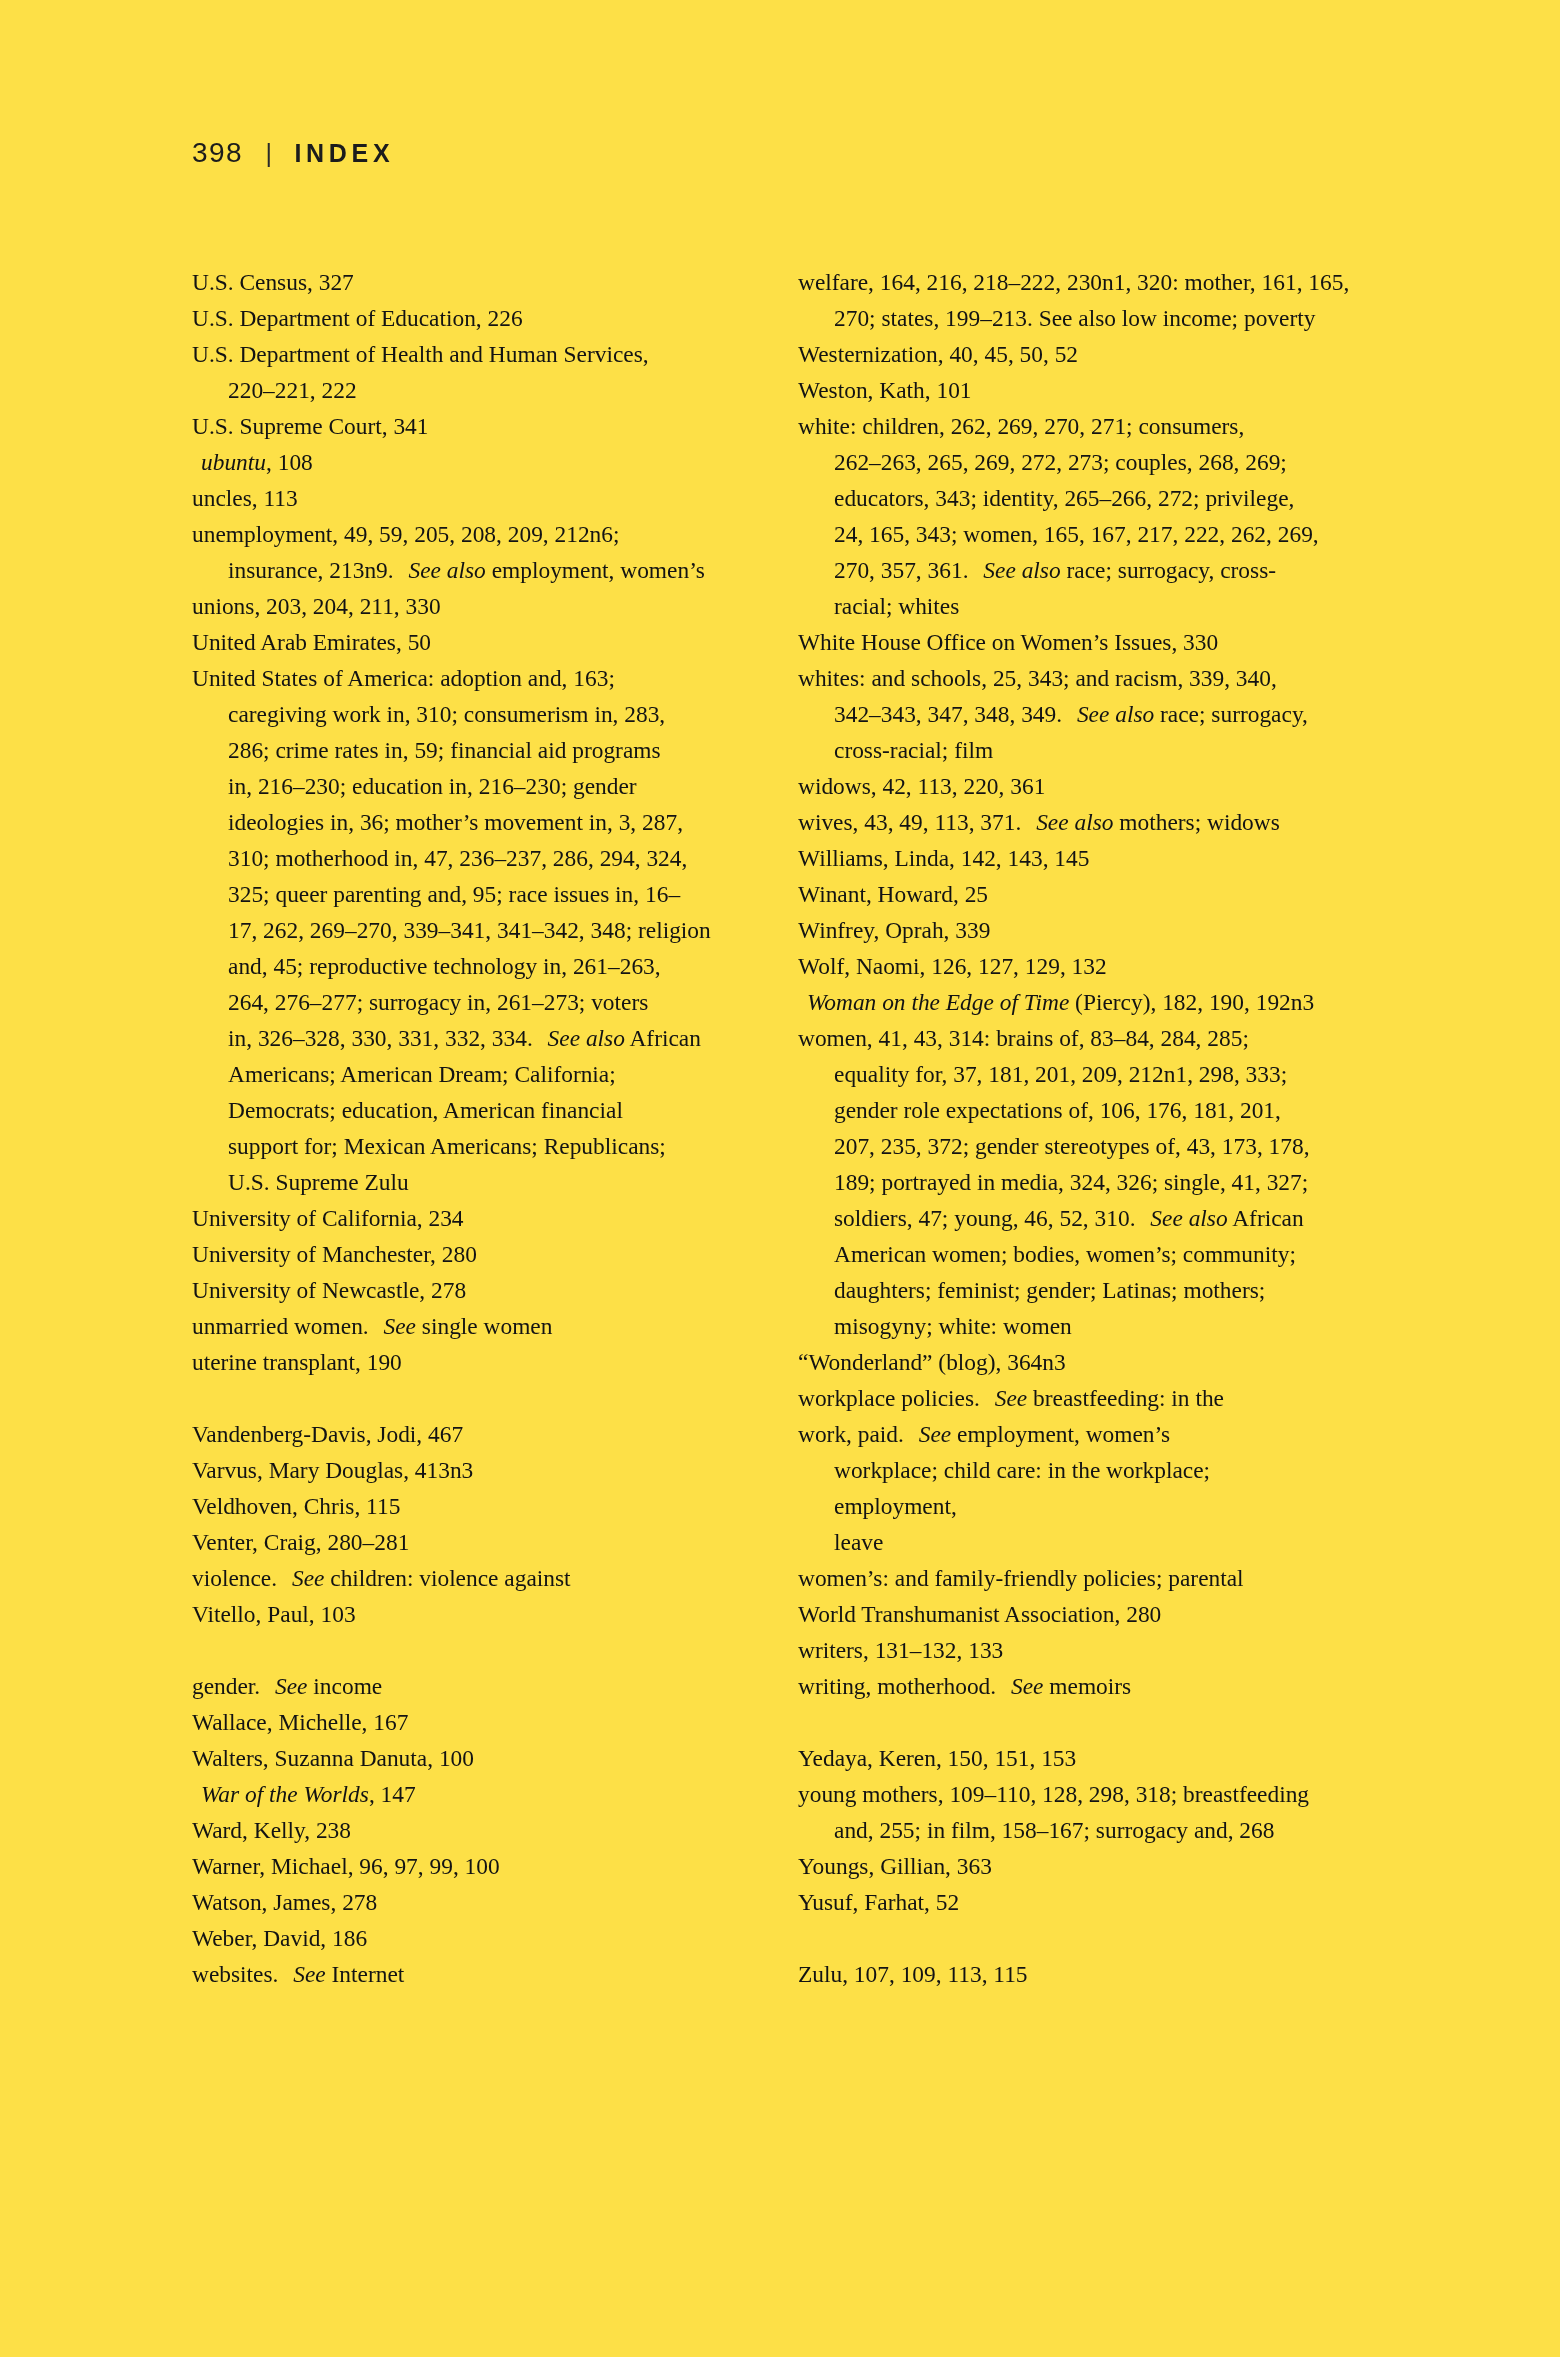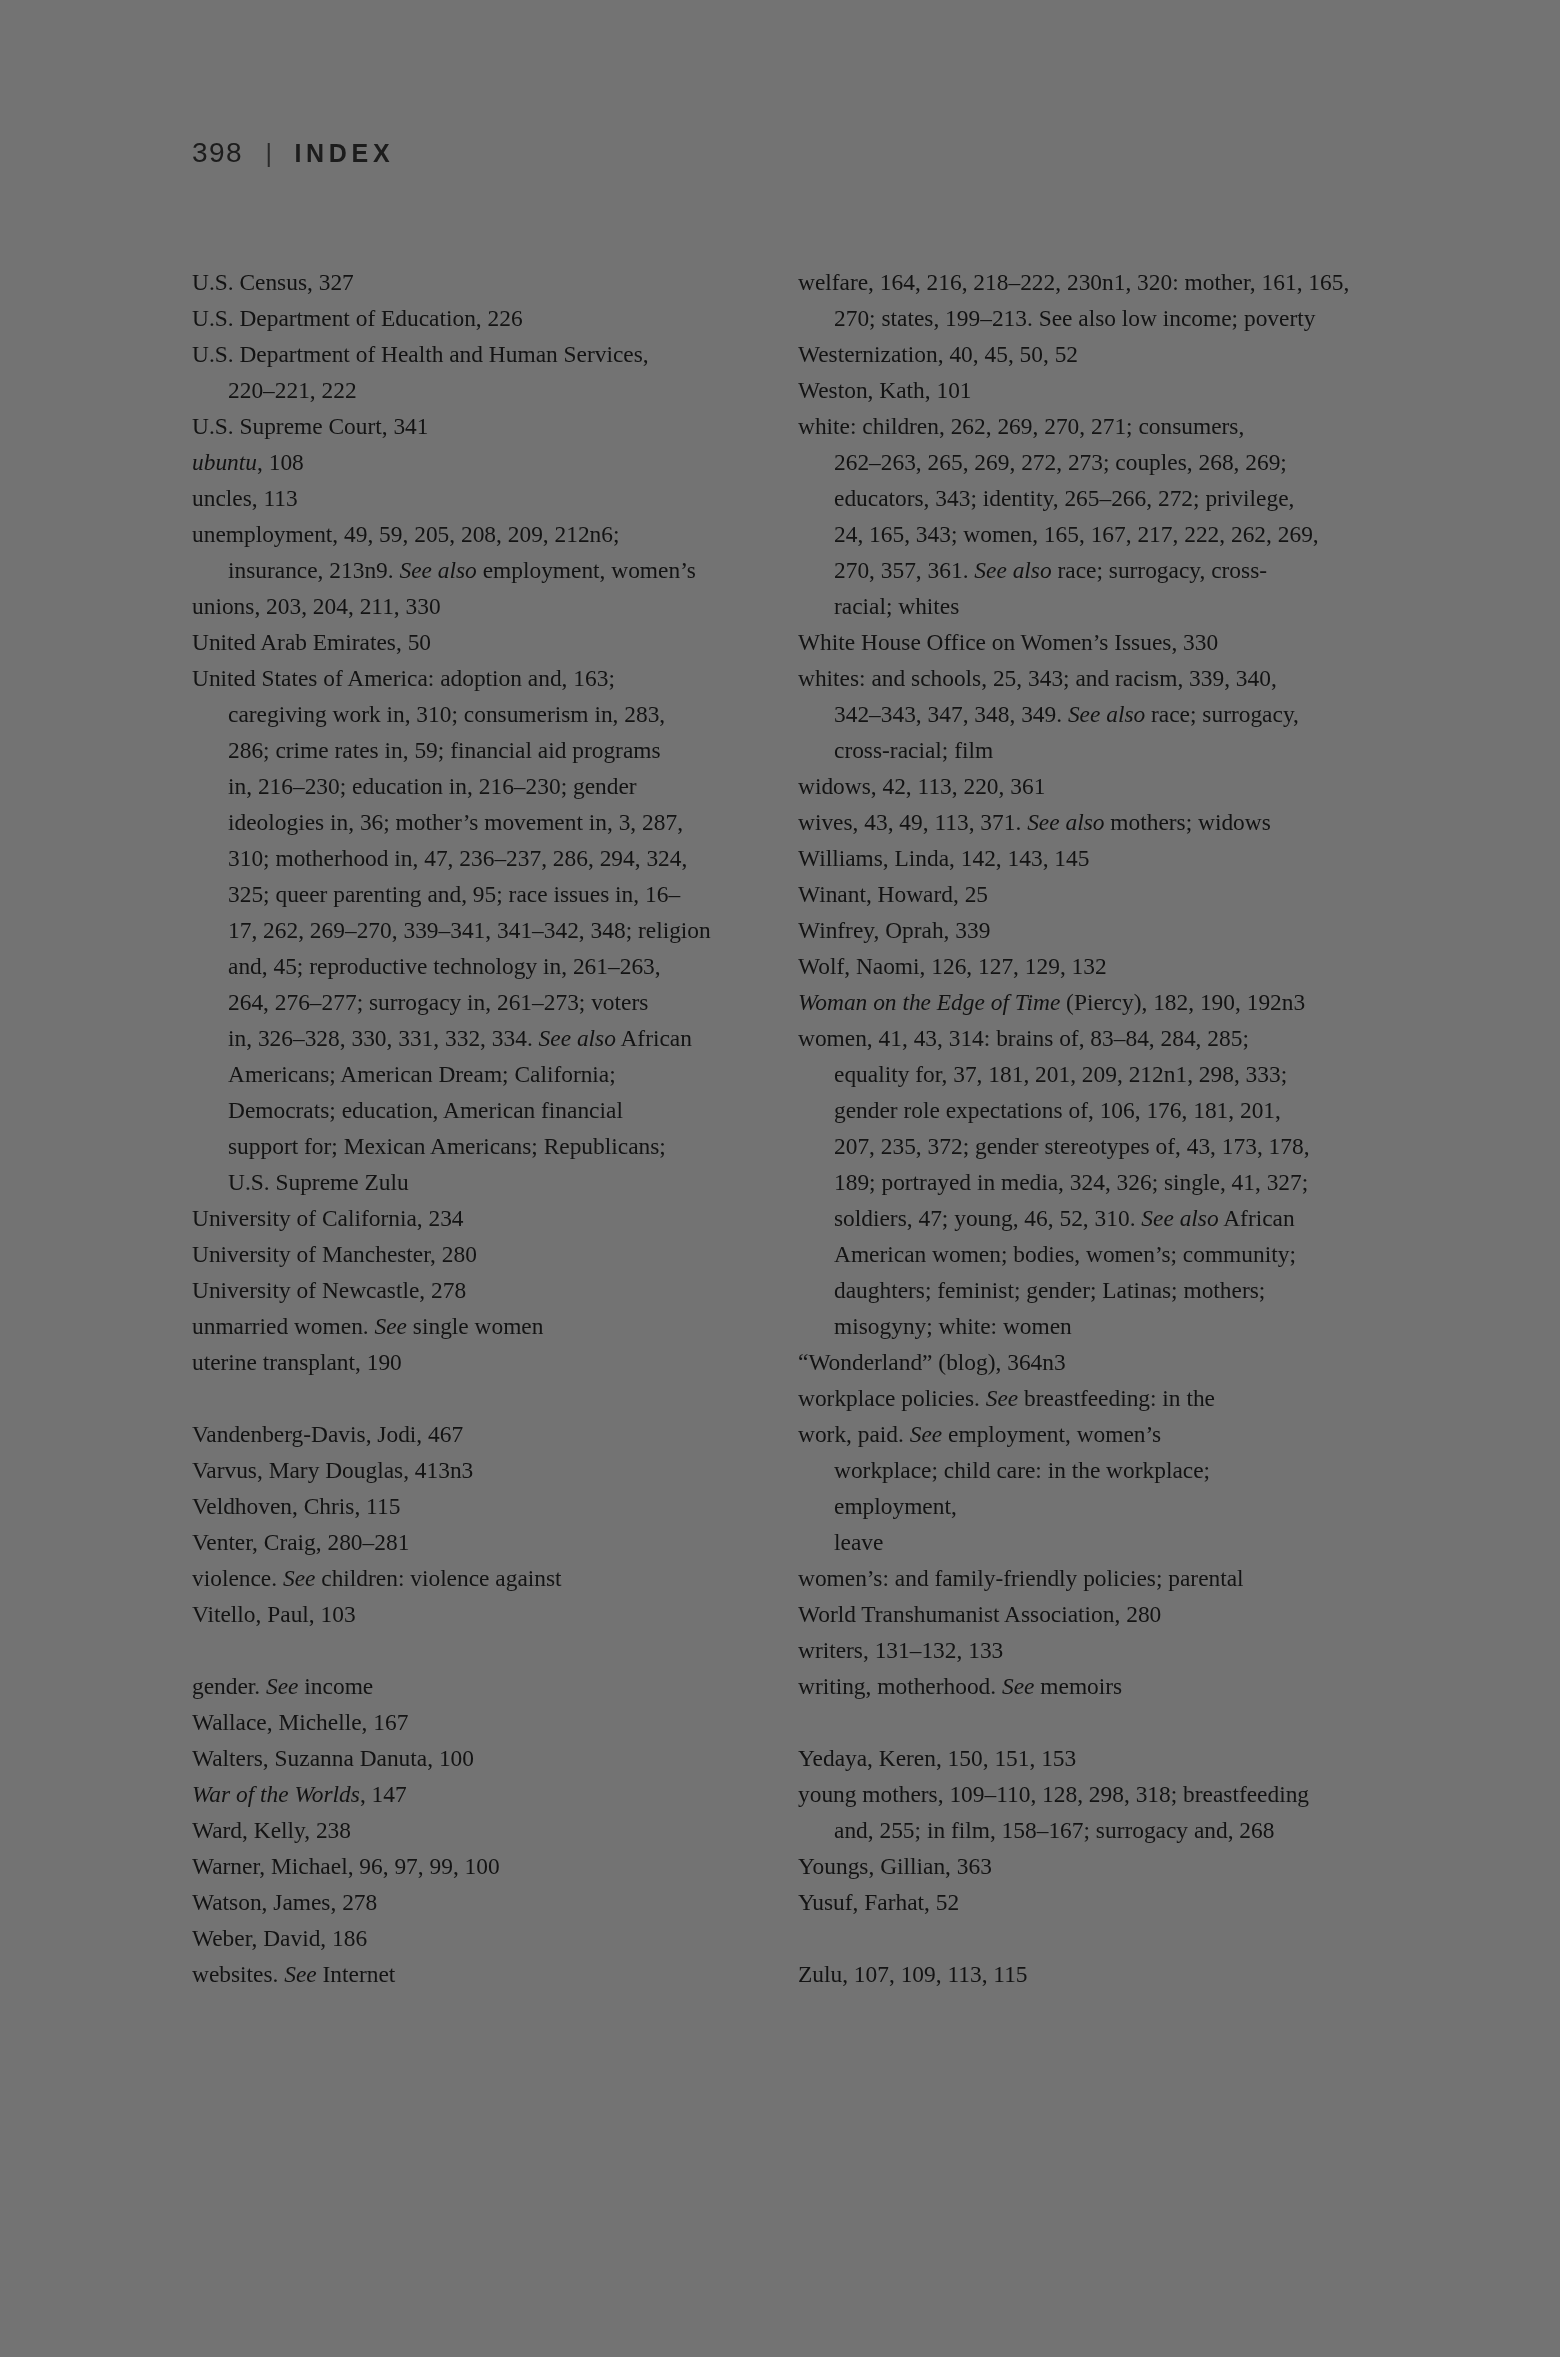--- a/index.html
+++ b/index.html
@@ -4,21 +4,21 @@
 <style>
   html, body {
     margin: 0;
     padding: 0;
     background: #ffffff;
   }
   .page {
     position: relative;
     width: 1561px;
     height: 2357px;
-    background: #737373;
+    background: #fde047;
     color: #131313;
     font-family: "Liberation Serif", "DejaVu Serif", serif;
     overflow: hidden;
   }
   .running-header {
     position: absolute;
     left: 192px;
     top: 137px;
     display: flex;
     align-items: baseline;
@@ -45,21 +45,21 @@
     font-size: 23.4px;
   }
   .col-left  { left: 192px; width: 581px; }
   .col-right { left: 798px; width: 656px; }
   .line {
     height: 36px;
     line-height: 36px;
     white-space: nowrap;
   }
   .line.indent { padding-left: 36px; }
-  .em { font-style: italic; }
+  .em { font-style: italic; margin-left: 9px; }
 </style>
 </head>
 <body>
 
 <div class="page">
   <div class="running-header">
     <span class="page-number">398</span>
     <span class="header-sep">|</span>
     <span class="header-title">INDEX</span>
   </div>

